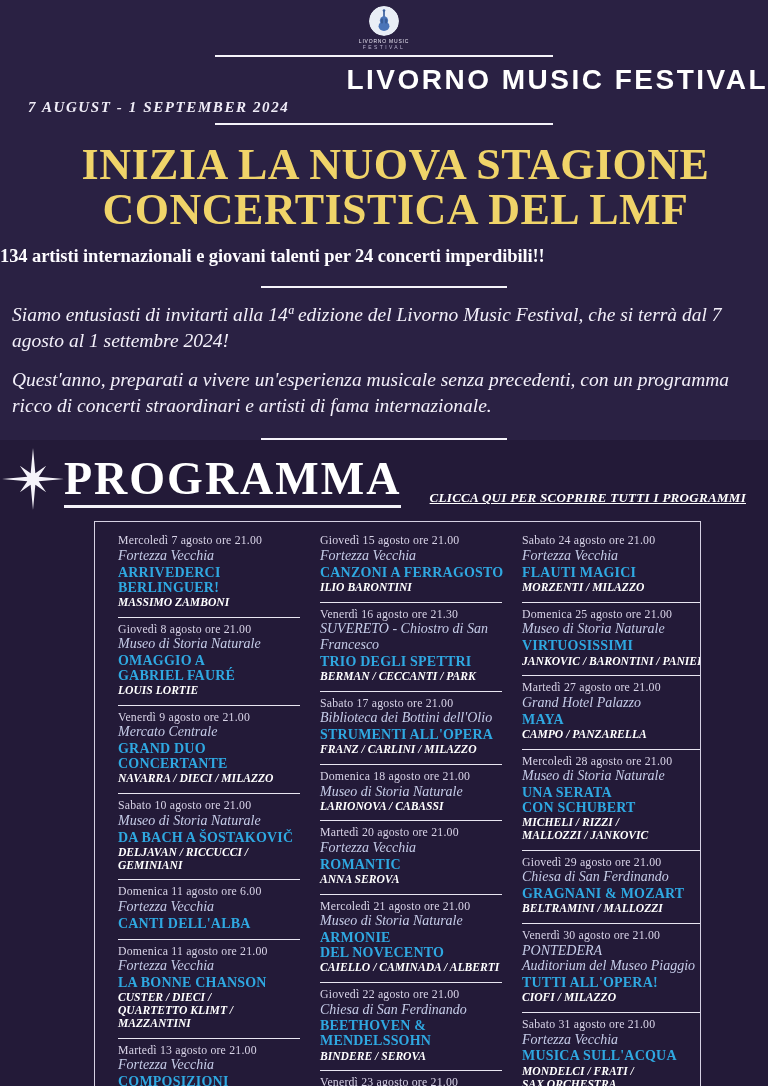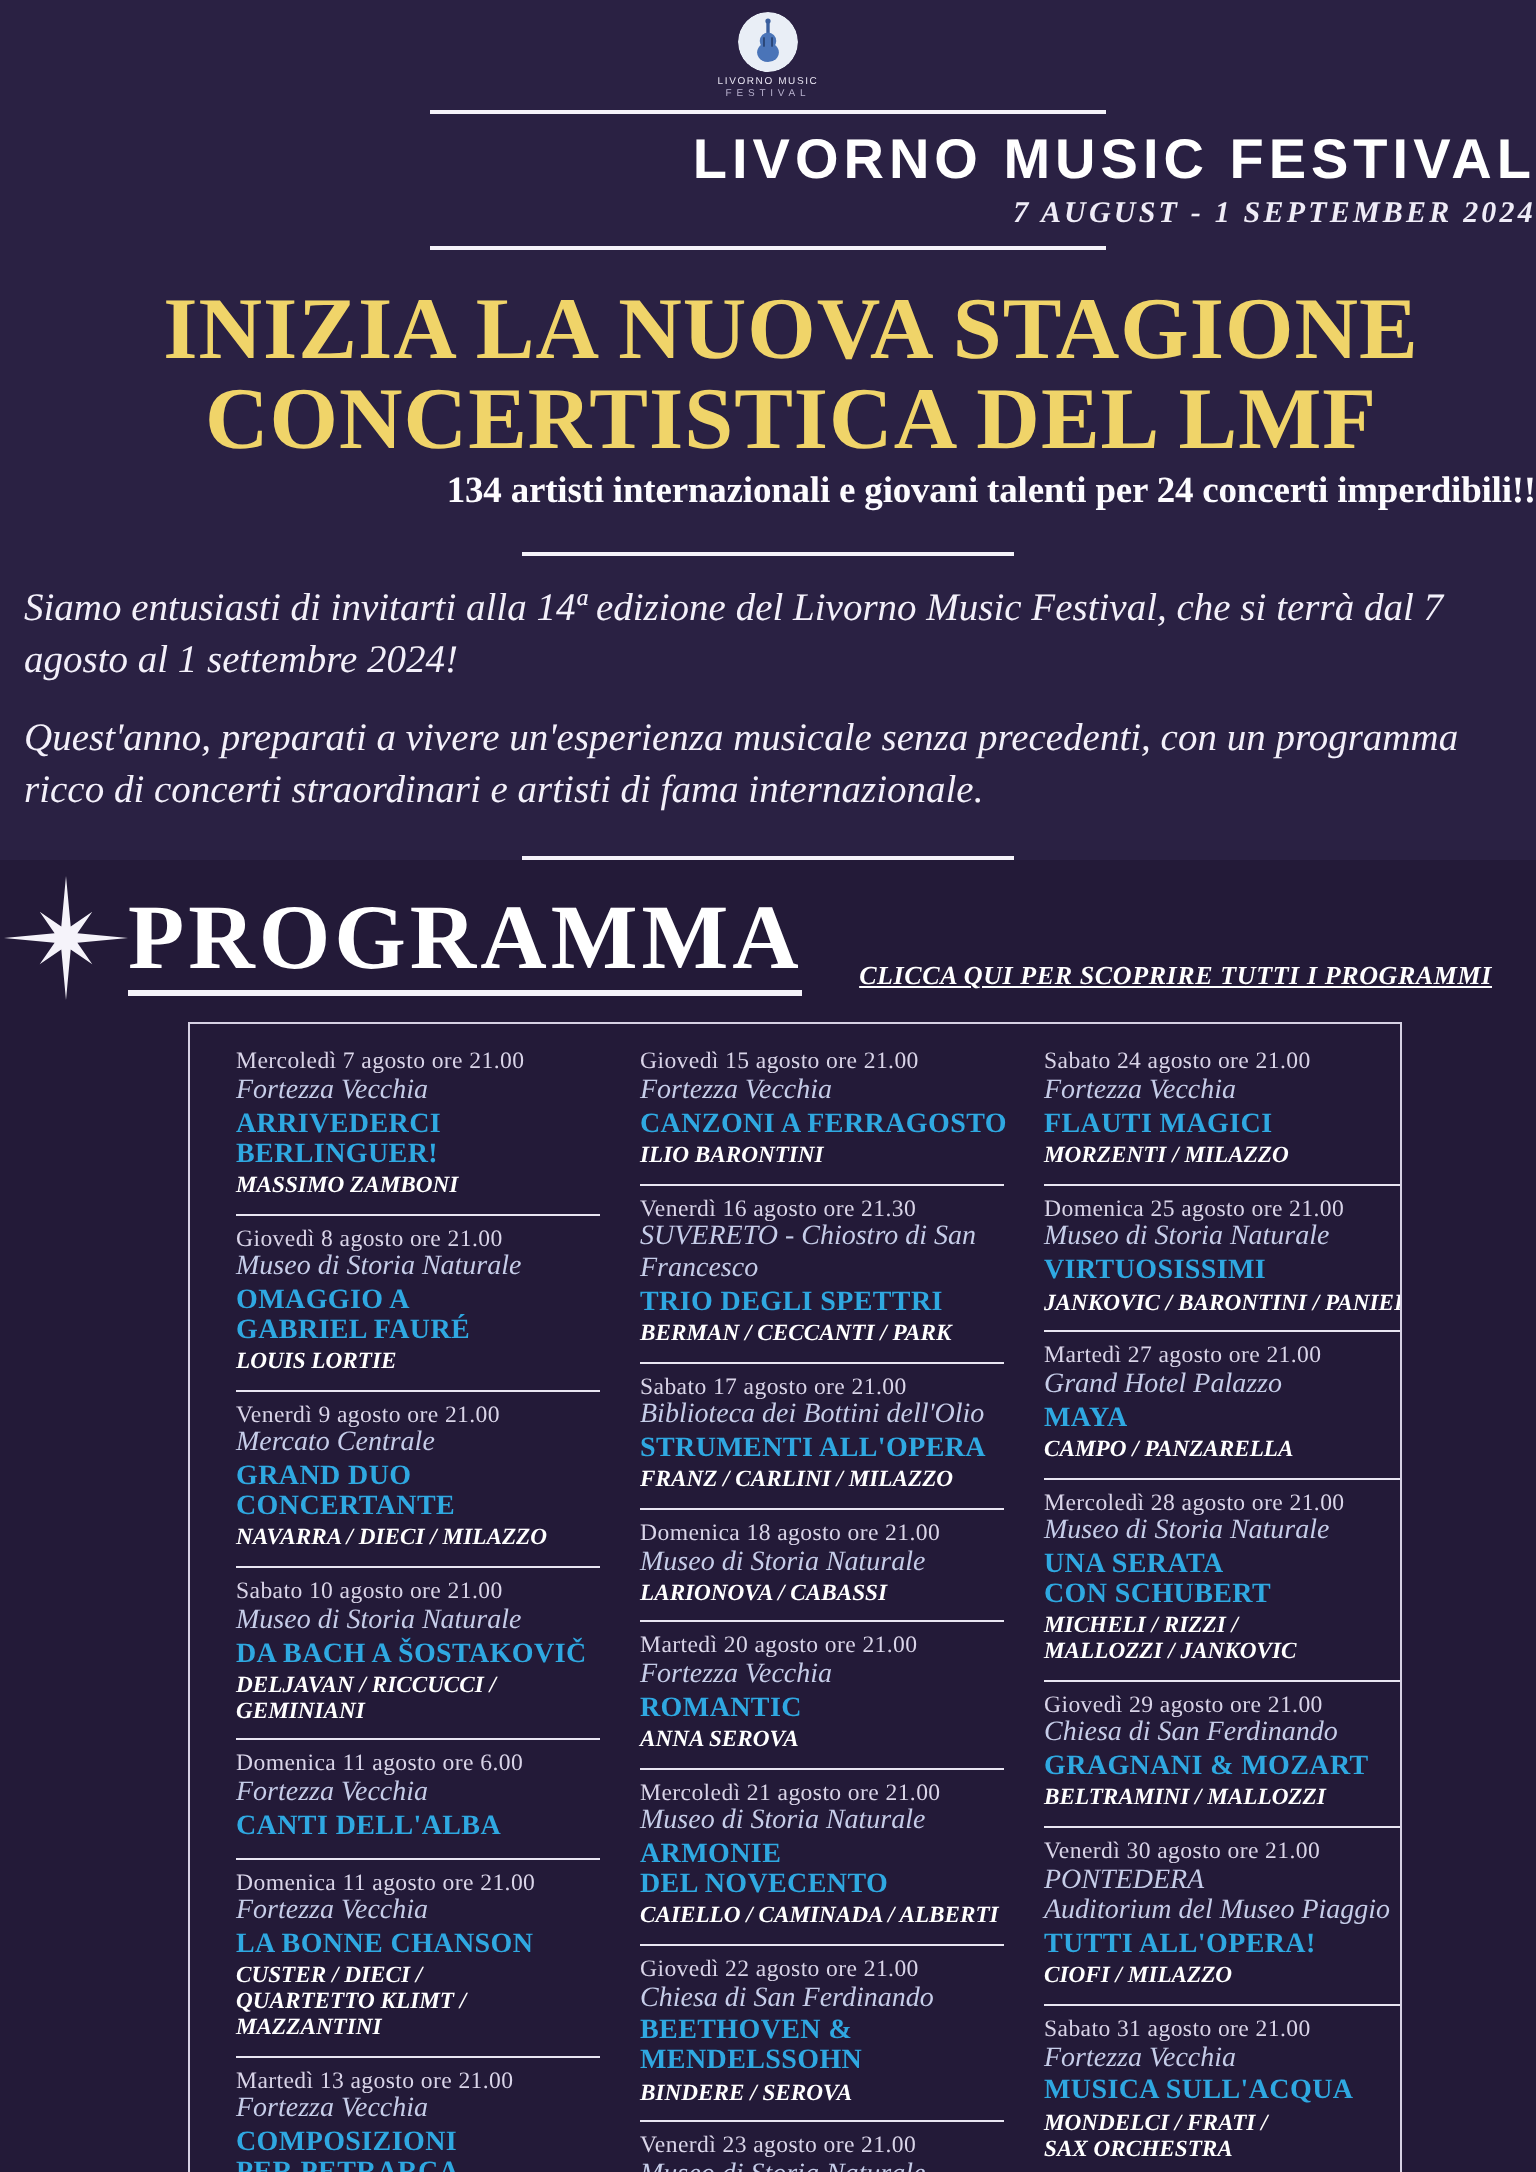--- a/index.html
+++ b/index.html
@@ -25,27 +25,27 @@
   .top-section{background:var(--bg-top);padding-top:6px;}
   .logo-wrap{display:flex;flex-direction:column;align-items:center;}
   .logo-circle{width:30px;height:30px;border-radius:50%;overflow:hidden;}
   .logo-word{font-family:"Liberation Sans",sans-serif;font-size:5px;letter-spacing:.8px;
     color:#e8e4f2;text-align:center;line-height:1.2;margin-top:2px;}
   .logo-word .l2{letter-spacing:2.4px;color:#b9b2cf;}
   .hrule{width:338px;height:2px;background:var(--white);margin:5px auto 0;}
   .fest-title{font-family:"Liberation Sans",sans-serif;font-weight:bold;font-size:28px;
     letter-spacing:2.5px;text-align:right;margin-top:7px;color:#fff;}
   .fest-dates{font-style:italic;font-weight:bold;font-size:15px;letter-spacing:1.6px;
-    text-align:right;margin-top:3px;color:#efecf7;padding-left:28px;}
+    text-align:left;margin-top:3px;color:#efecf7;padding-left:28px;}
   .hrule.b{margin-top:7px;}
 
   
   .hero-title{color:var(--yellow);font-weight:bold;font-size:44px;line-height:1.03;
     text-align:center;margin-top:17px;white-space:pre-line;letter-spacing:.5px;padding-left:23px;}
-  .hero-sub{font-weight:bold;font-size:18.5px;text-align:right;margin-top:3px;
+  .hero-sub{font-weight:bold;font-size:18.5px;text-align:left;margin-top:13px;
     letter-spacing:-0.1px;color:#fdfcff;}
   .divider{width:246px;height:2px;background:var(--white);margin:19px auto 0;}
 
   
   .intro{padding:0 12px;}
   .intro p{font-style:italic;font-size:19.5px;line-height:1.33;color:#f3f0fa;margin-top:14px;}
 
   
   .prog-section{background:var(--bg-bottom);margin-top:2px;}
   .prog-head{display:flex;align-items:flex-end;margin-top:8px;padding-right:22px;}

